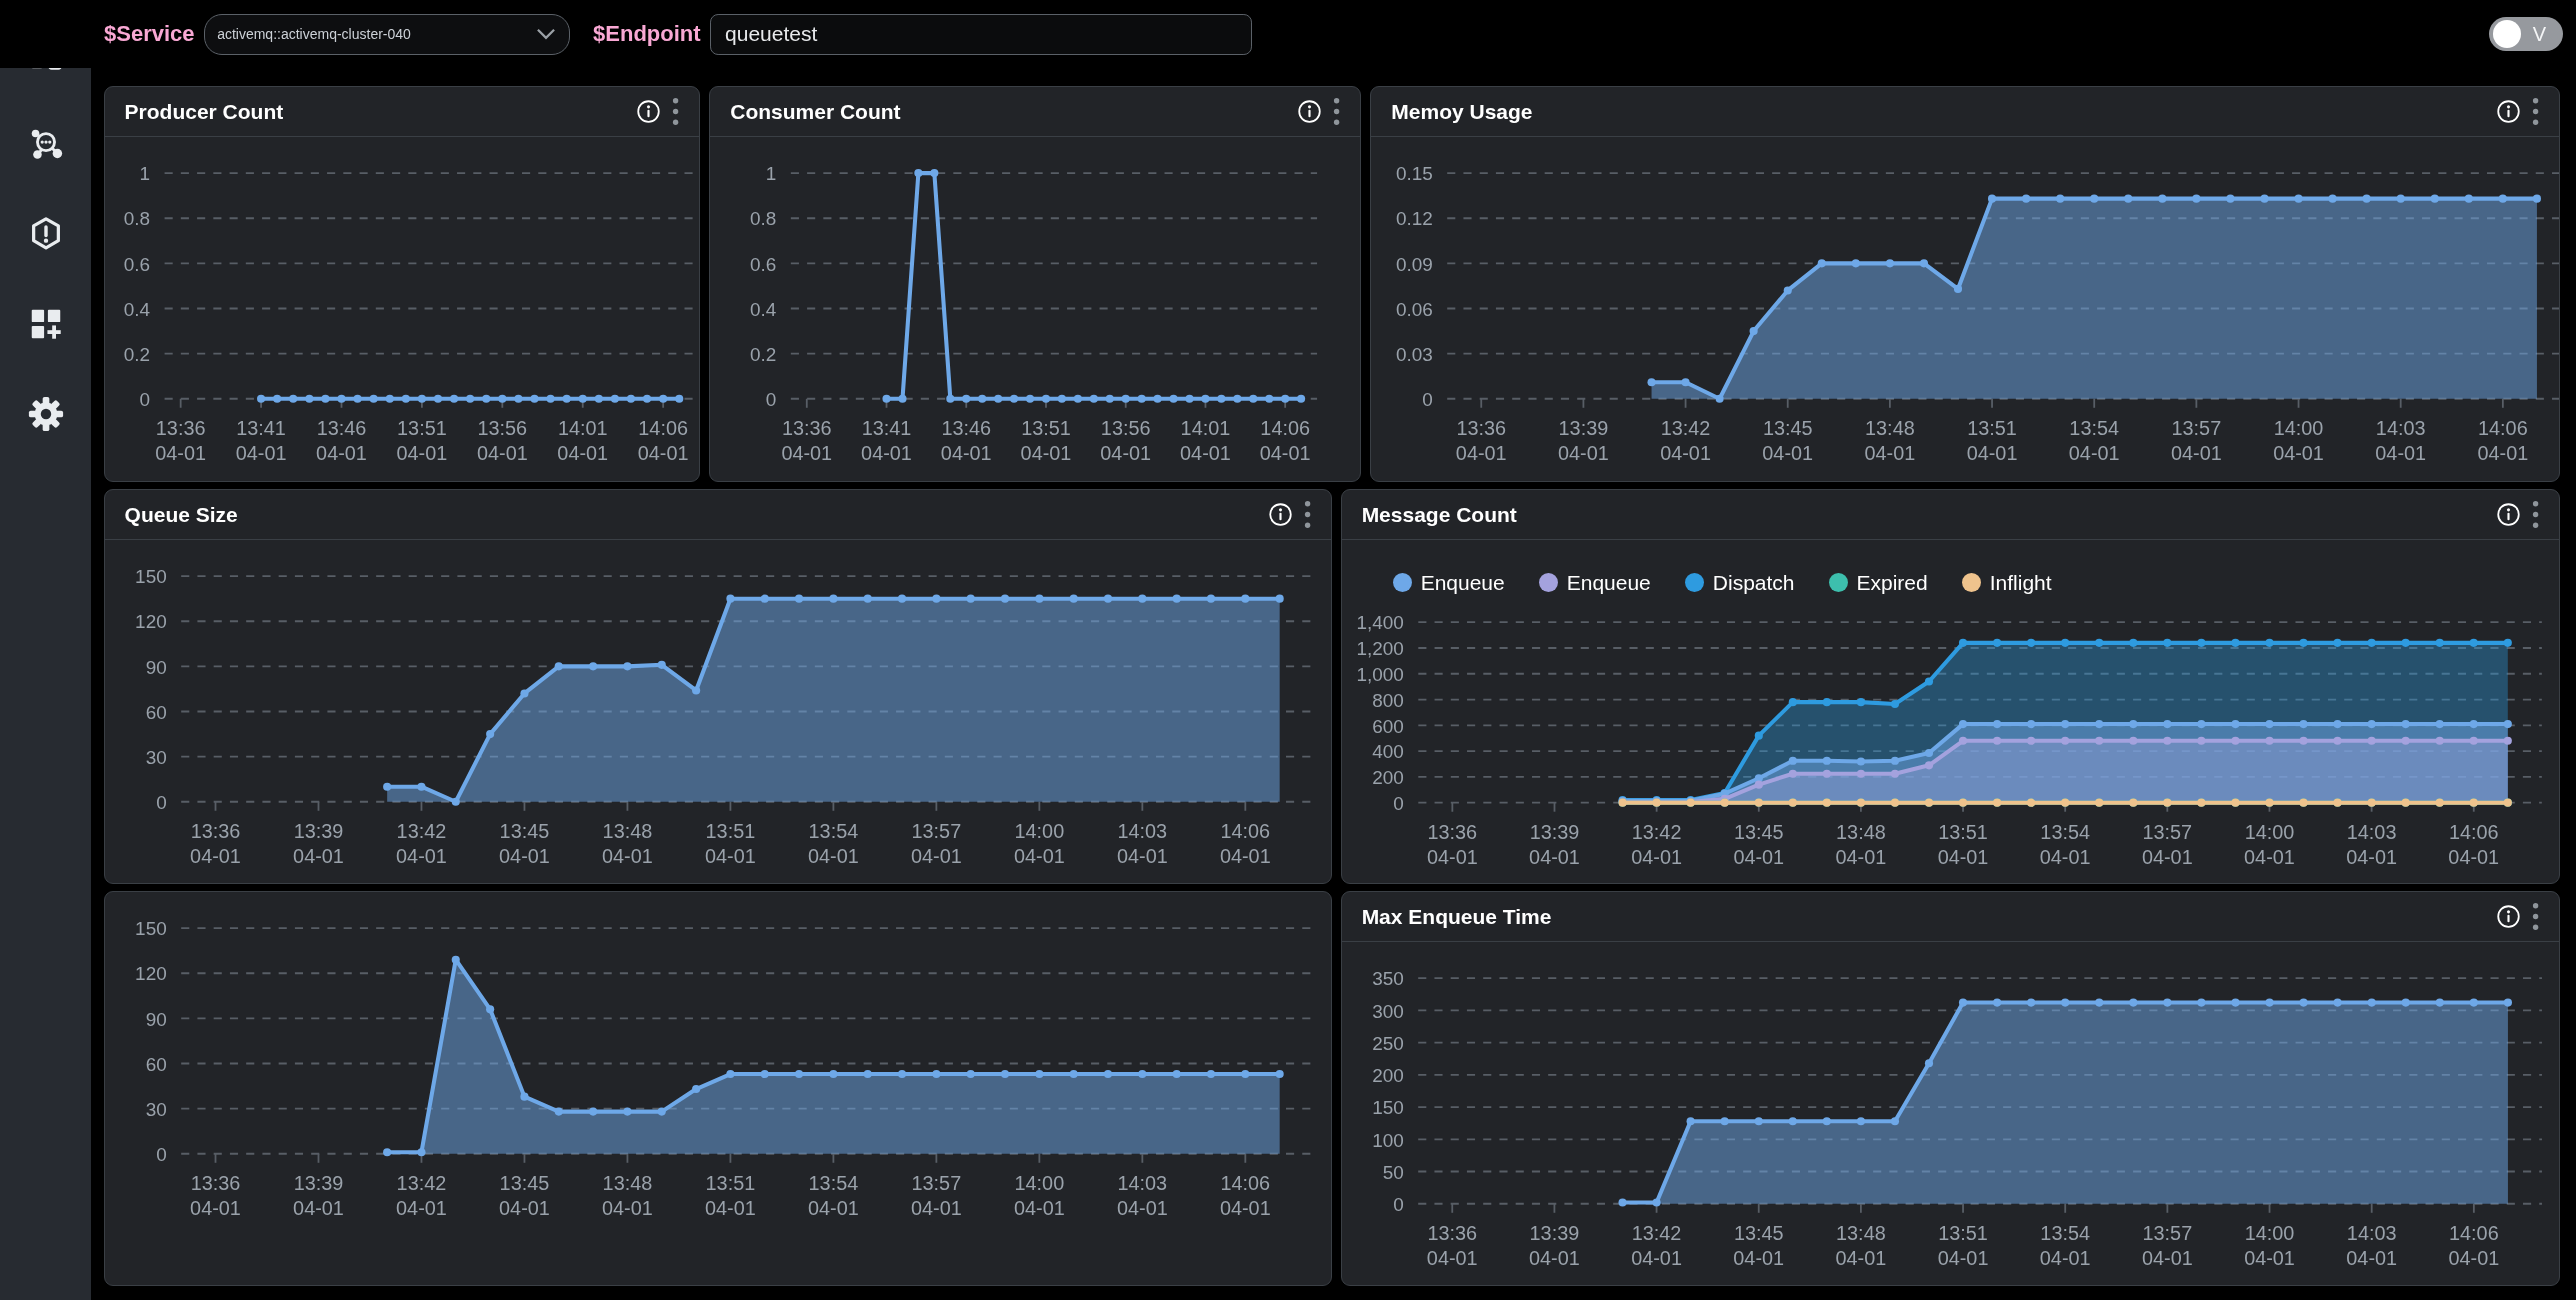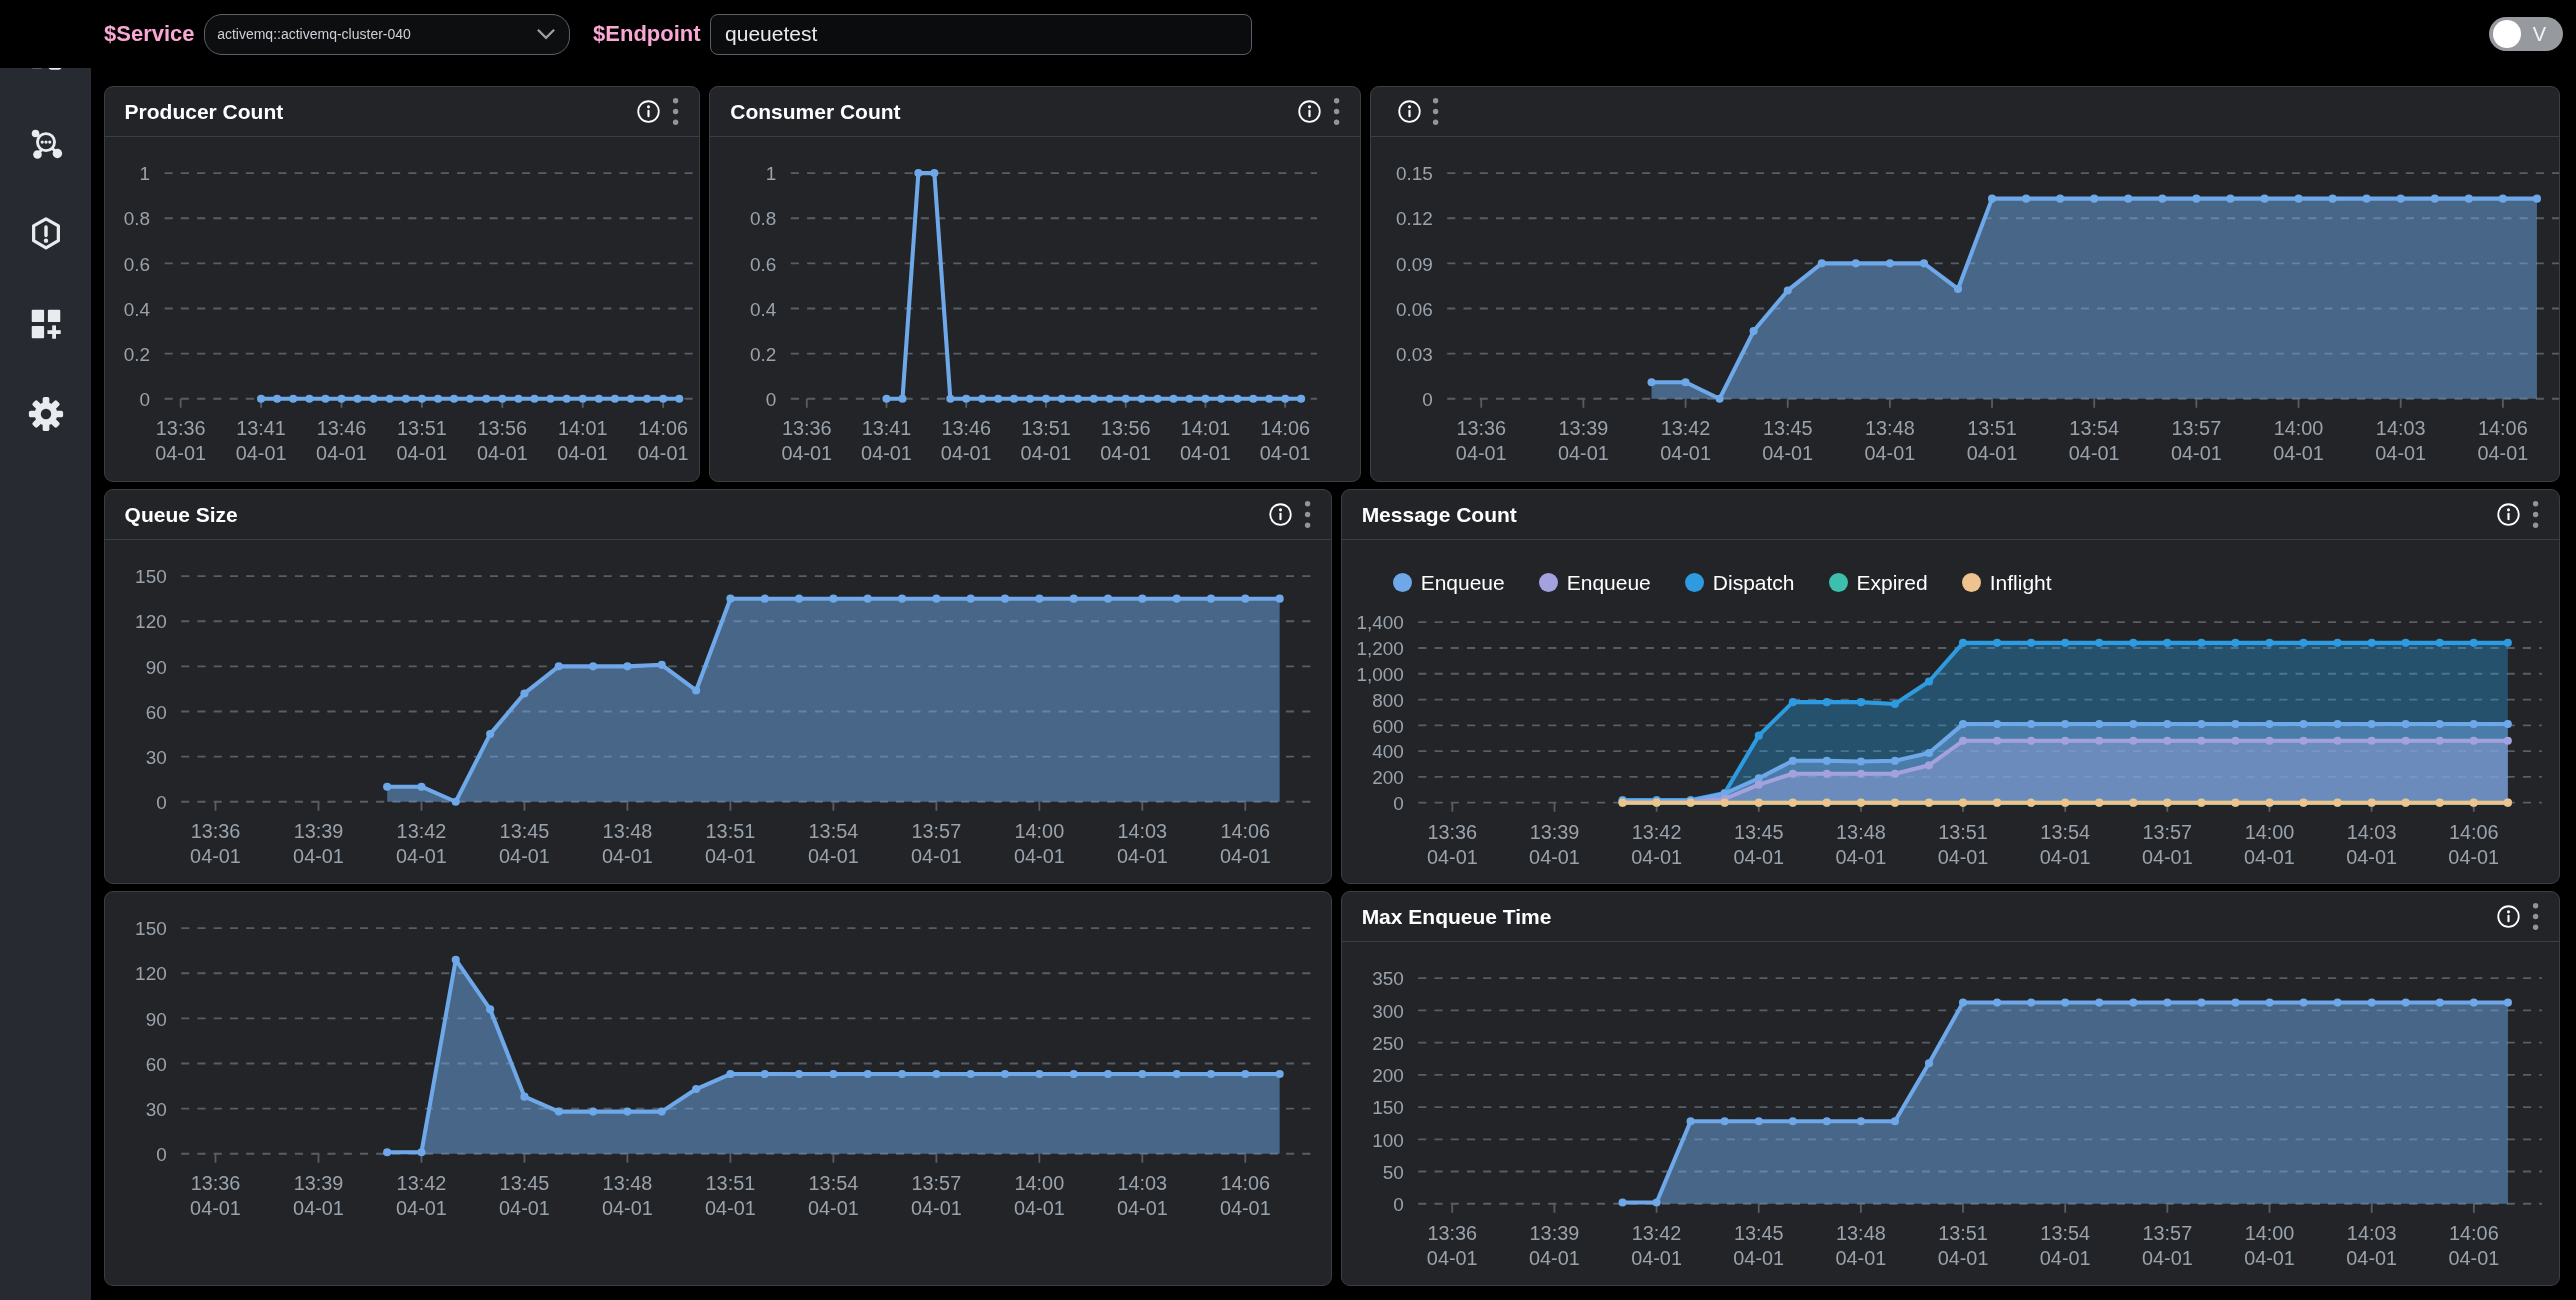--- a/index.html
+++ b/index.html
@@ -321,20 +321,21 @@
             <circle cx="578.3" cy="290.0" r="4.5" fill="#6EA8E8"></circle>
             <circle cx="596.0" cy="290.0" r="4.5" fill="#6EA8E8"></circle>
             <circle cx="613.7" cy="290.0" r="4.5" fill="#6EA8E8"></circle>
             <circle cx="631.3" cy="290.0" r="4.5" fill="#6EA8E8"></circle>
           </svg>
         </div>
     </div>
 
     <div class="panel w-l h1">
       <div class="panel-header">
+        <span class="panel-title">Memoy Usage</span>
         <button class="hdr-btn">
           <svg width="25" height="25" viewBox="0 0 28 28">
             <circle cx="14" cy="14" r="11.5" fill="none" stroke="#fff" stroke-width="2"></circle>
             <circle cx="14" cy="8.8" r="1.7" fill="#fff"></circle>
             <rect x="12.8" y="12" width="2.4" height="8.5" rx="1.2" fill="#fff"></rect>
           </svg>
         </button>
         <button class="hdr-btn">
           <svg width="7.2" height="31" viewBox="0 0 8 34">
             <circle cx="4" cy="5" r="3" fill="#8f959b"></circle>

